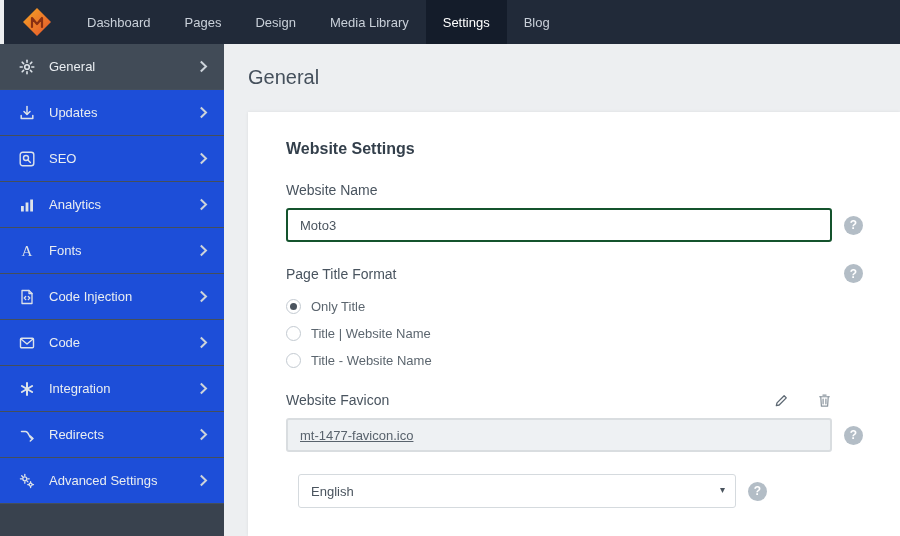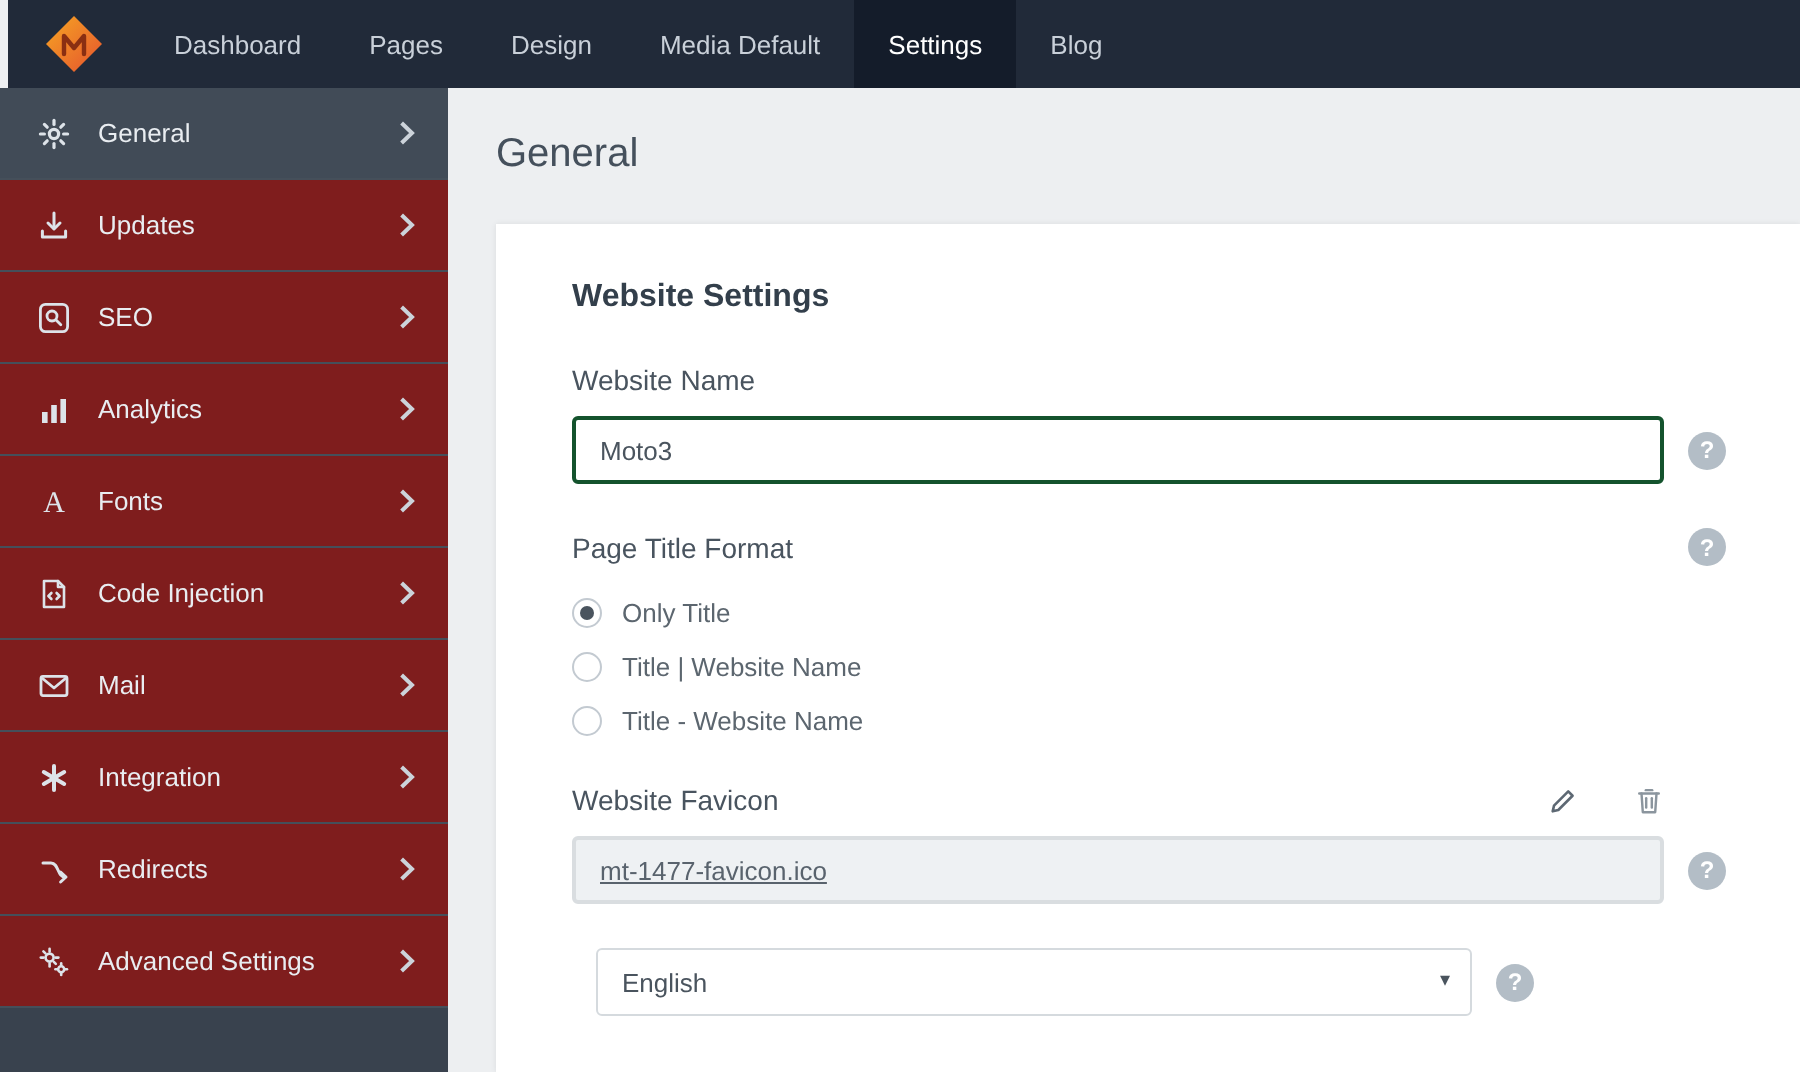--- a/index.html
+++ b/index.html
@@ -8,21 +8,21 @@
 
   
   .topbar { position: absolute; top: 0; left: 4px; right: 0; height: 44px; background: #212a39; display: flex; align-items: stretch; z-index: 5; }
   .logo-box { width: 66px; display: flex; align-items: center; justify-content: center; cursor: pointer; }
   .topnav { display: flex; align-items: stretch; }
   .nav-item { display: flex; align-items: center; padding: 0 17px; color: #c9d0d9; font-size: 13px; cursor: pointer; }
   .nav-item.active { background: #141c2a; color: #ffffff; }
 
   
   .sidebar { position: absolute; top: 44px; left: 0; width: 224px; bottom: 0; background: #39424e; }
-  .side-item { height: 46px; display: flex; align-items: center; padding: 0 16px 0 18px; background: #7f1d1d; border-bottom: 1px solid #454f5a; color: #e9edf1; font-size: 13px; cursor: pointer; }
+  .side-item { height: 46px; display: flex; align-items: center; padding: 0 16px 0 18px; background: #1d4ed8; border-bottom: 1px solid #454f5a; color: #e9edf1; font-size: 13px; cursor: pointer; }
   .side-item.active { background: #414b57; }
   .side-icon { width: 18px; height: 18px; display: flex; align-items: center; justify-content: center; color: #dde3e9; flex: none; }
   .side-icon svg { display: block; }
   .side-label { margin-left: 13px; white-space: nowrap; }
   .side-chevron { margin-left: auto; display: flex; }
 
   
   .main { position: absolute; left: 224px; top: 44px; right: 0; bottom: 0; background: #edeff1; }
   .page-title { font-size: 20px; color: #45505c; margin: 22px 0 0 24px; font-weight: 400; }
   .card { position: absolute; left: 24px; right: 0; top: 68px; bottom: 0; background: #ffffff; box-shadow: 0 0 3px rgba(0,0,0,0.08); padding: 28px 0 0 38px; overflow: hidden; }
@@ -66,21 +66,21 @@
           </linearGradient>
         </defs>
         <polygon points="16,2 30,16 16,30 2,16" fill="url(#lg)"></polygon>
         <path d="M11 21 V12 L16 18 L21 12 V21" fill="none" stroke="#8a2f12" stroke-width="2.2" stroke-linejoin="round" stroke-linecap="round"></path>
       </svg>
     </div>
     <div class="topnav">
       <div class="nav-item">Dashboard</div>
       <div class="nav-item">Pages</div>
       <div class="nav-item">Design</div>
-      <div class="nav-item">Media Default</div>
+      <div class="nav-item">Media Library</div>
       <div class="nav-item active">Settings</div>
       <div class="nav-item">Blog</div>
     </div>
   </div>
 
   <div class="sidebar">
 
     <div class="side-item active">
       <span class="side-icon">
         <svg width="16" height="16" viewBox="0 0 16 16" stroke="currentColor" fill="none" stroke-width="1.6" stroke-linecap="round">
@@ -182,21 +182,21 @@
       </span>
     </div>
 
     <div class="side-item">
       <span class="side-icon">
         <svg width="16" height="16" viewBox="0 0 16 16" stroke="currentColor" fill="none" stroke-width="1.4" stroke-linejoin="round">
           <rect x="1.5" y="3.2" width="13" height="9.6" rx="1"></rect>
           <polyline points="2,4 8,9 14,4"></polyline>
         </svg>
       </span>
-      <span class="side-label">Mail</span>
+      <span class="side-label">Code</span>
       <span class="side-chevron">
         <svg width="9" height="13" viewBox="0 0 9 13">
             <polyline points="1.8,1.5 7,6.5 1.8,11.5" fill="none" stroke="#ccd3da" stroke-width="2"></polyline>
           </svg>
       </span>
     </div>
 
     <div class="side-item">
       <span class="side-icon">
         <svg width="16" height="16" viewBox="0 0 16 16" stroke="currentColor" stroke-width="2" stroke-linecap="round">

